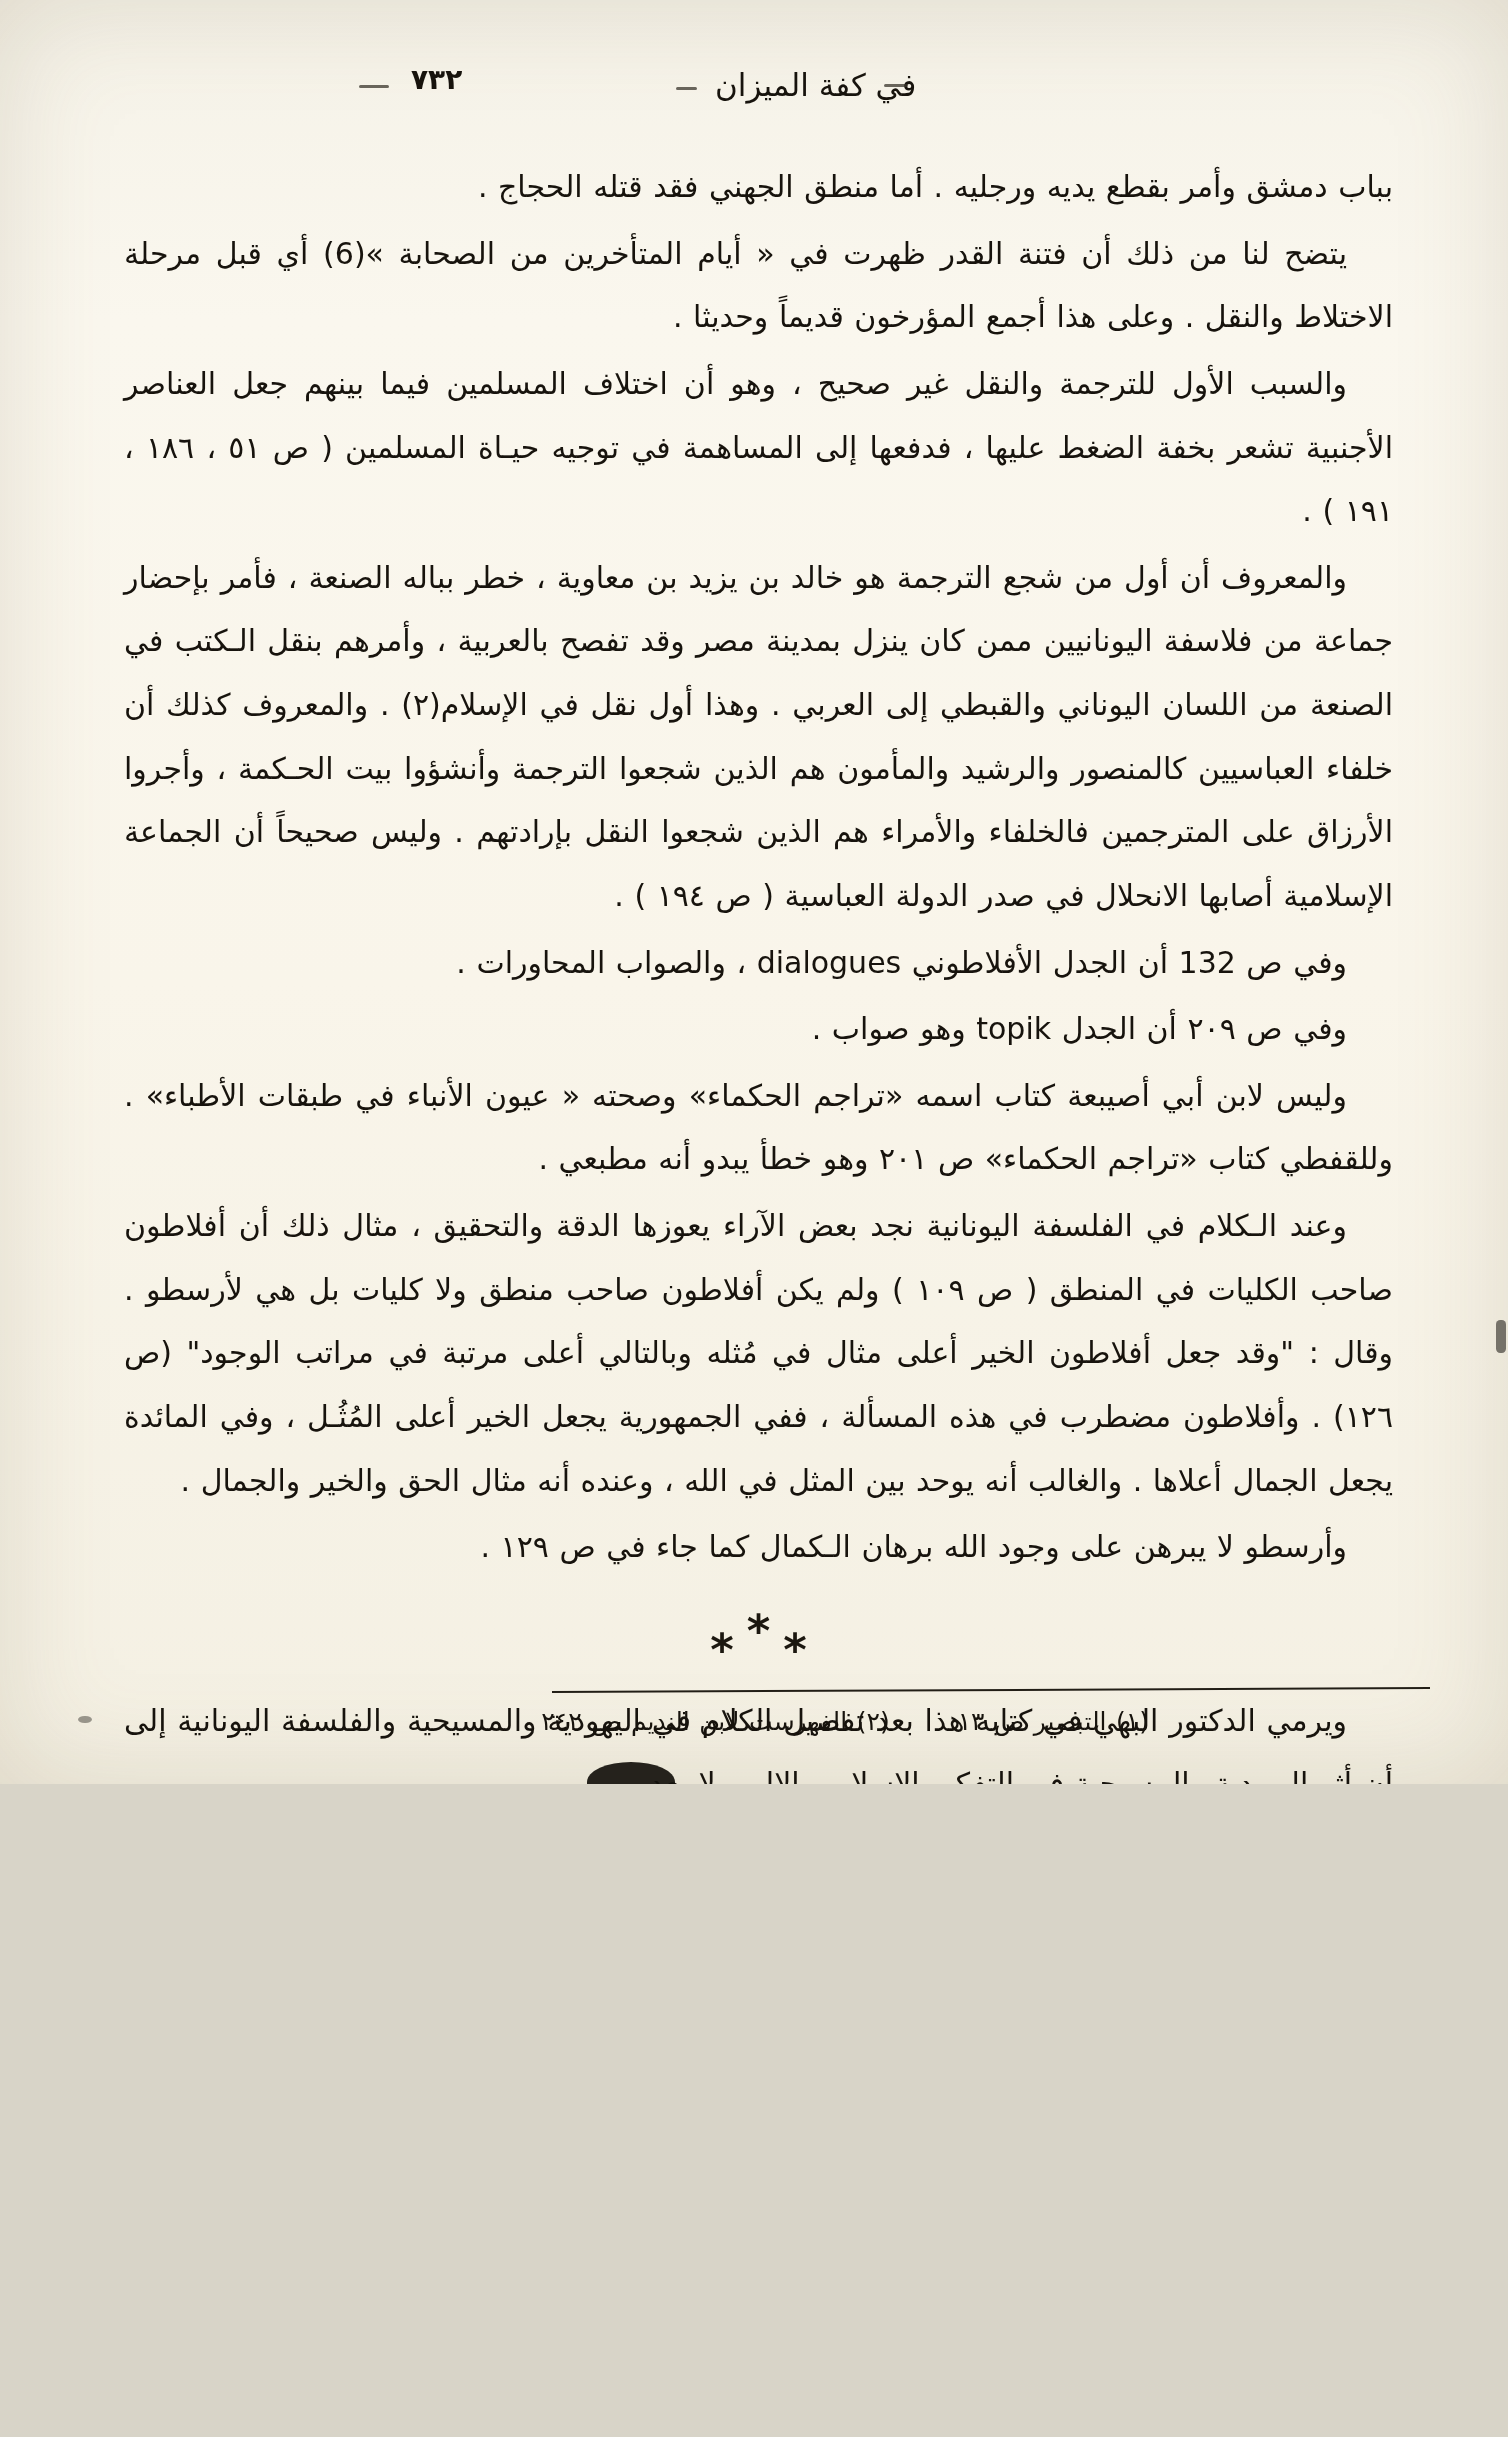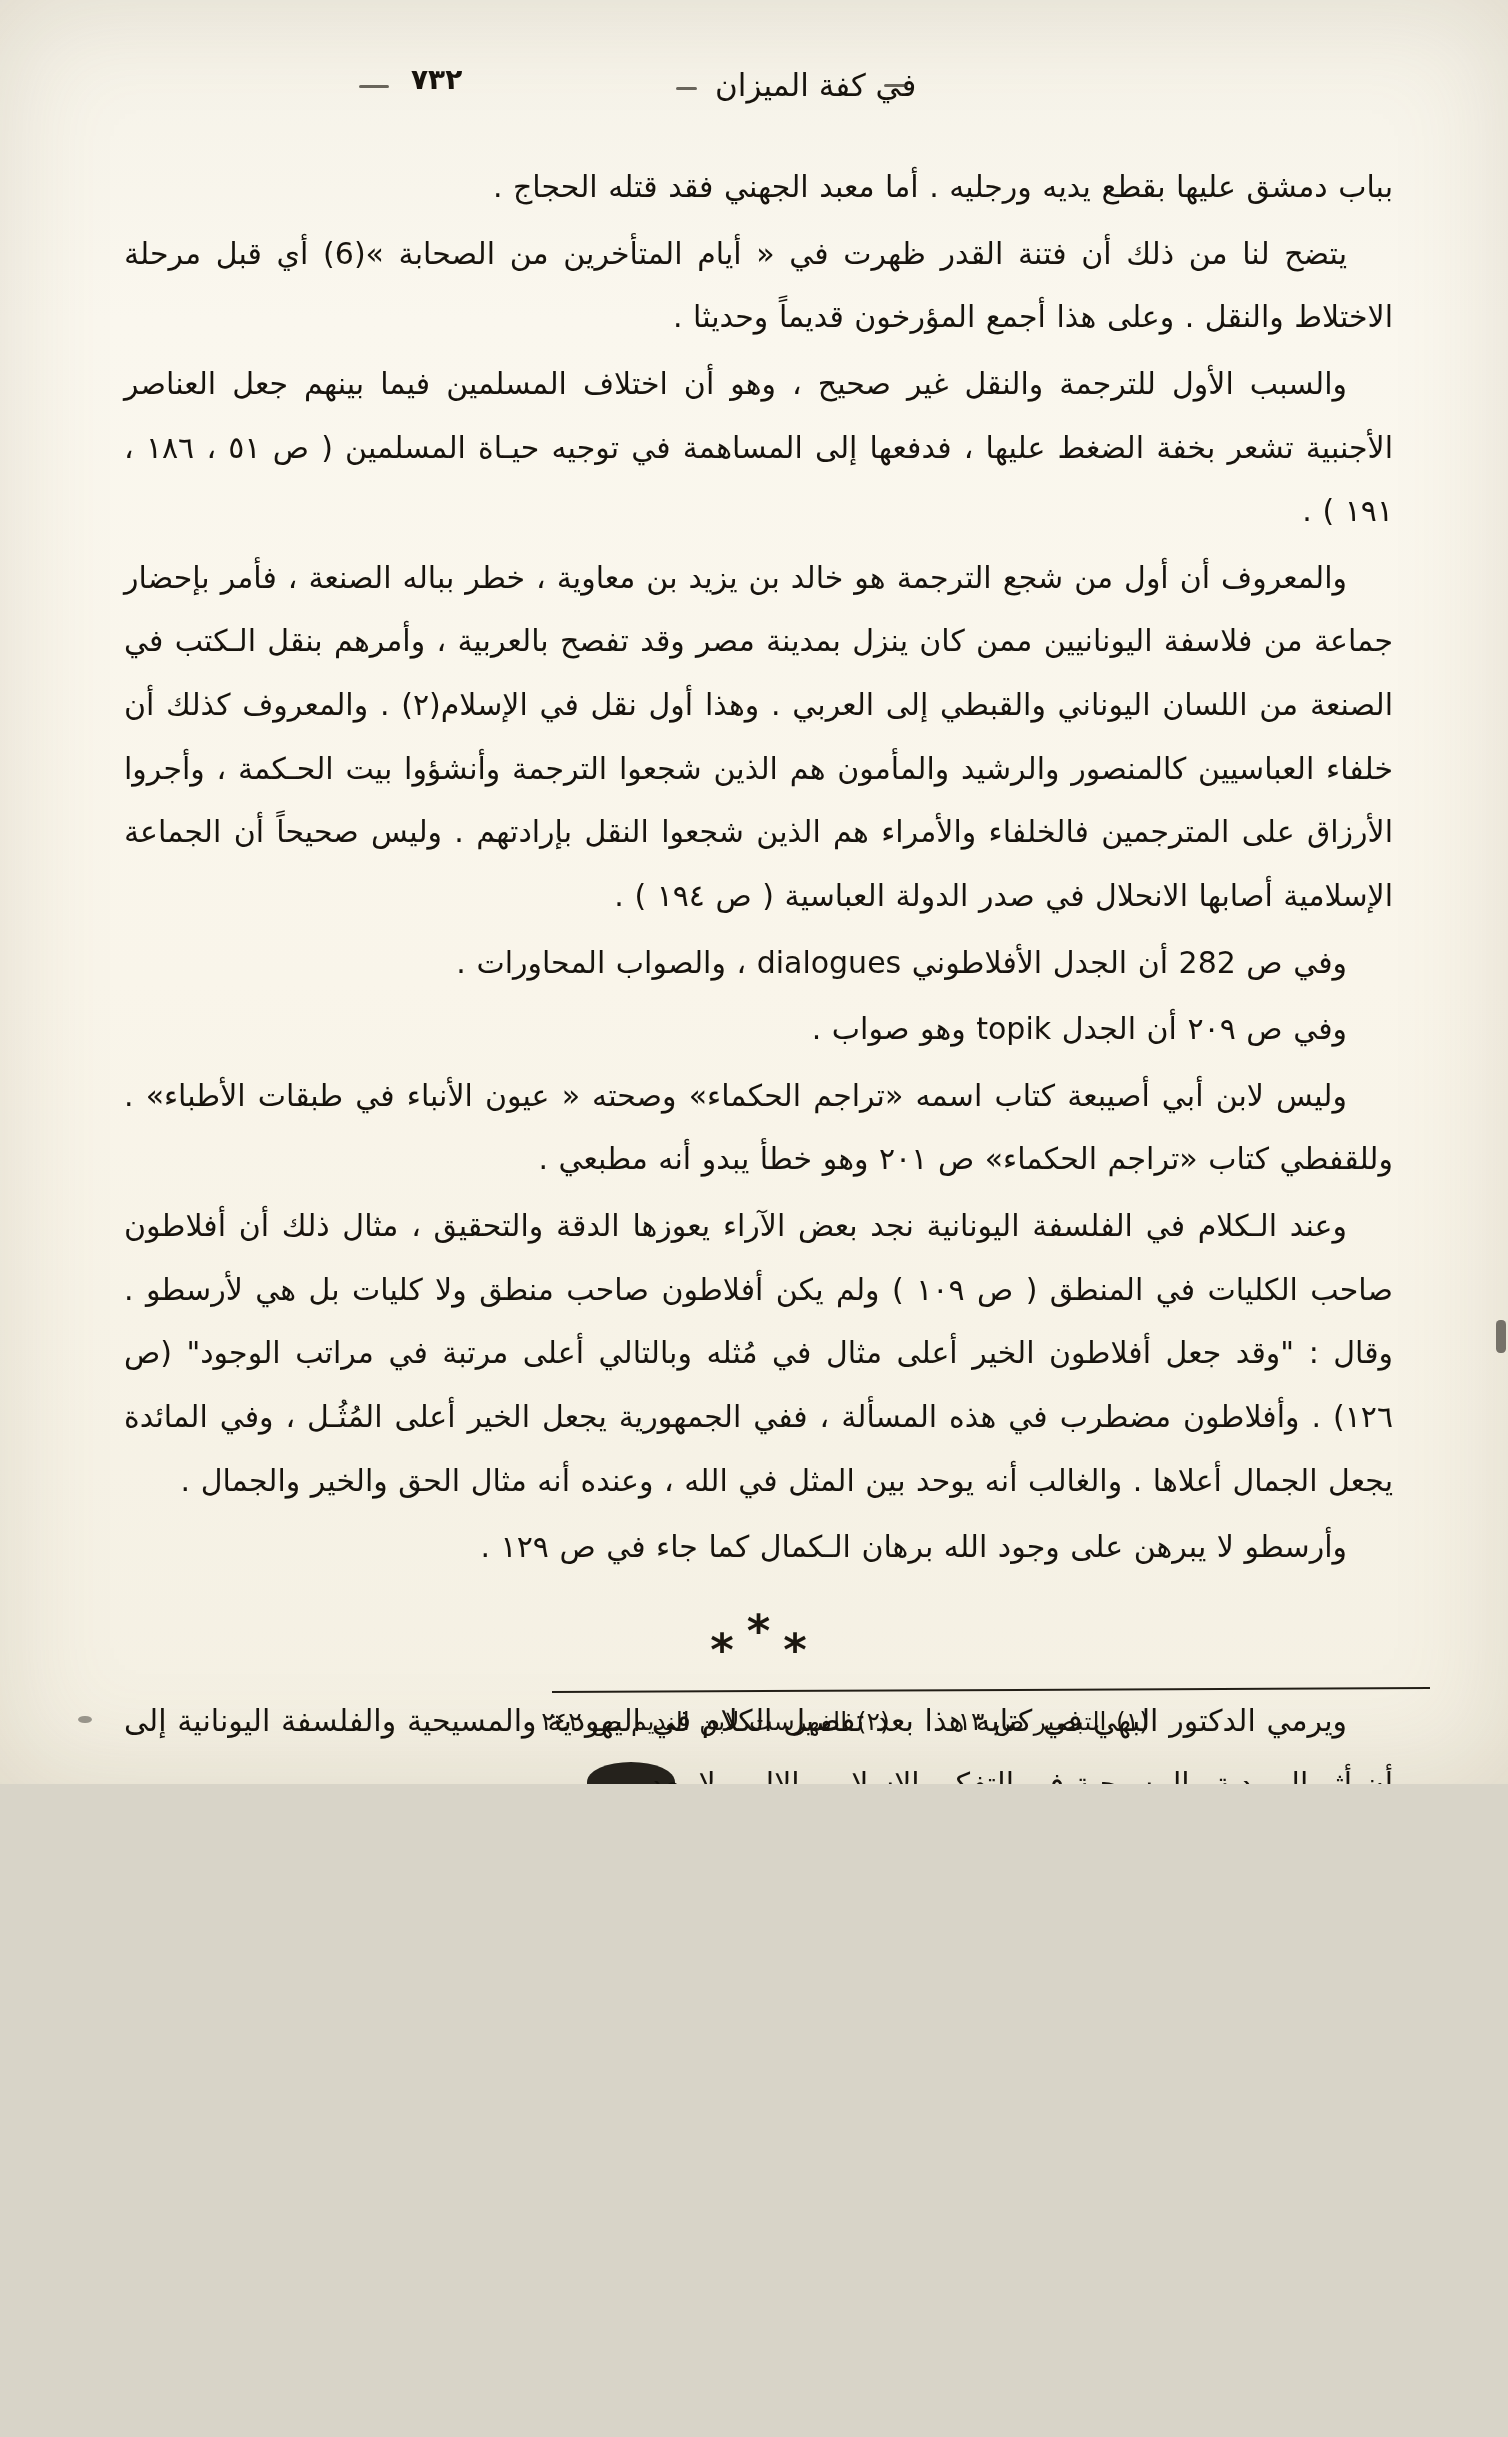--- a/index.html
+++ b/index.html
@@ -144,25 +144,25 @@
 
   <header class="page-header">
     <span class="page-number">٧٣٢</span>
     <span class="running-title">في كفة الميزان</span>
     <span class="header-dash dash-a"></span>
     <span class="header-dash dash-b"></span>
     <span class="header-dash dash-c"></span>
   </header>
 
   <main class="text-block">
-    <p class="para no-indent">بباب دمشق عليها بقطع يديه ورجليه . أما معبد الجهني فقد قتله الحجاج .</p>
+    <p class="para no-indent">بباب دمشق وأمر بقطع يديه ورجليه . أما منطق الجهني فقد قتله الحجاج .</p>
     <p class="para">يتضح لنا من ذلك أن فتنة القدر ظهرت في « أيام المتأخرين من الصحابة »(6) أي قبل مرحلة الاختلاط والنقل . وعلى هذا أجمع المؤرخون قديماً وحديثا .</p>
     <p class="para">والسبب الأول للترجمة والنقل غير صحيح ، وهو أن اختلاف المسلمين فيما بينهم جعل العناصر الأجنبية تشعر بخفة الضغط عليها ، فدفعها إلى المساهمة في توجيه حيـاة المسلمين ( ص ٥١ ، ١٨٦ ، ١٩١ ) .</p>
     <p class="para">والمعروف أن أول من شجع الترجمة هو خالد بن يزيد بن معاوية ، خطر بباله الصنعة ، فأمر بإحضار جماعة من فلاسفة اليونانيين ممن كان ينزل بمدينة مصر وقد تفصح بالعربية ، وأمرهم بنقل الـكتب في الصنعة من اللسان اليوناني والقبطي إلى العربي . وهذا أول نقل في الإسلام(٢) . والمعروف كذلك أن خلفاء العباسيين كالمنصور والرشيد والمأمون هم الذين شجعوا الترجمة وأنشؤوا بيت الحـكمة ، وأجروا الأرزاق على المترجمين فالخلفاء والأمراء هم الذين شجعوا النقل بإرادتهم . وليس صحيحاً أن الجماعة الإسلامية أصابها الانحلال في صدر الدولة العباسية ( ص ١٩٤ ) .</p>
-    <p class="para">وفي ص 282 أن الجدل الأفلاطوني dialogues ، والصواب المحاورات .</p>
+    <p class="para">وفي ص 132 أن الجدل الأفلاطوني dialogues ، والصواب المحاورات .</p>
     <p class="para">وفي ص ٢٠٩ أن الجدل topik وهو صواب .</p>
     <p class="para">وليس لابن أبي أصيبعة كتاب اسمه «تراجم الحكماء» وصحته « عيون الأنباء في طبقات الأطباء» . وللقفطي كتاب «تراجم الحكماء» ص ٢٠١ وهو خطأ يبدو أنه مطبعي .</p>
     <p class="para">وعند الـكلام في الفلسفة اليونانية نجد بعض الآراء يعوزها الدقة والتحقيق ، مثال ذلك أن أفلاطون صاحب الكليات في المنطق ( ص ١٠٩ ) ولم يكن أفلاطون صاحب منطق ولا كليات بل هي لأرسطو . وقال : "وقد جعل أفلاطون الخير أعلى مثال في مُثله وبالتالي أعلى مرتبة في مراتب الوجود" (ص ١٢٦) . وأفلاطون مضطرب في هذه المسألة ، ففي الجمهورية يجعل الخير أعلى المُثُـل ، وفي المائدة يجعل الجمال أعلاها . والغالب أنه يوحد بين المثل في الله ، وعنده أنه مثال الحق والخير والجمال .</p>
     <p class="para">وأرسطو لا يبرهن على وجود الله برهان الـكمال كما جاء في ص ١٢٩ .</p>
 
     <div class="stars">
       <span class="star s1">*</span>
       <span class="star s2">*</span>
       <span class="star s3">*</span>
     </div>

